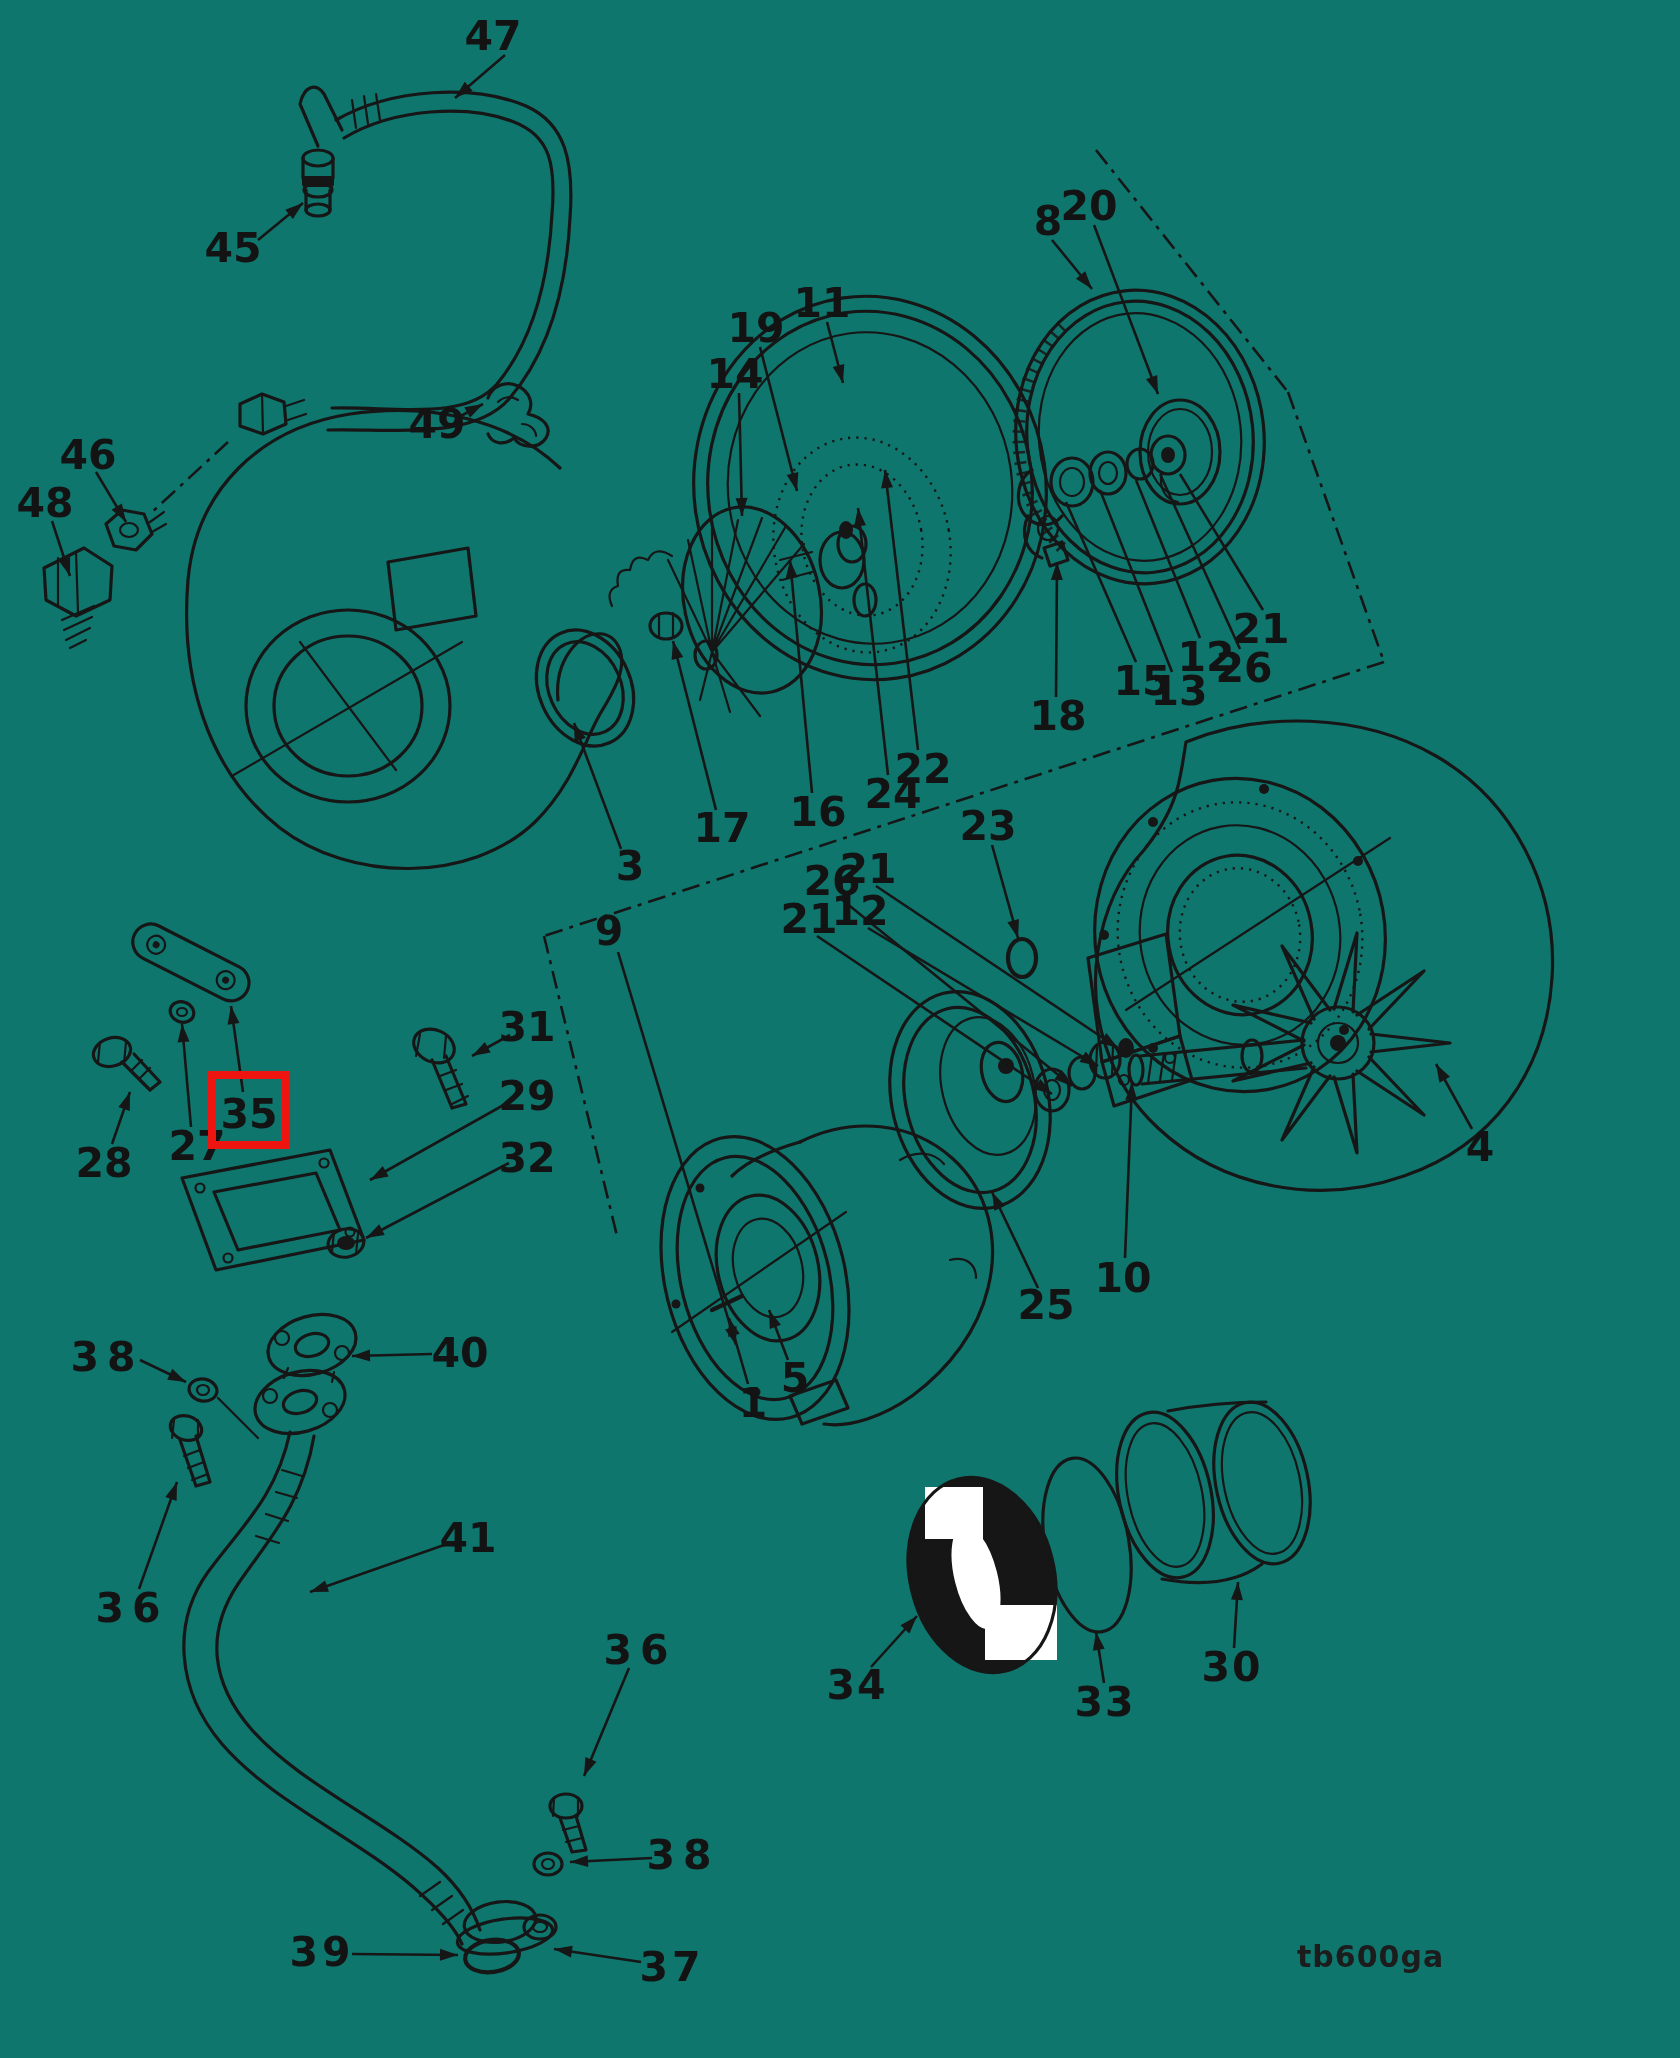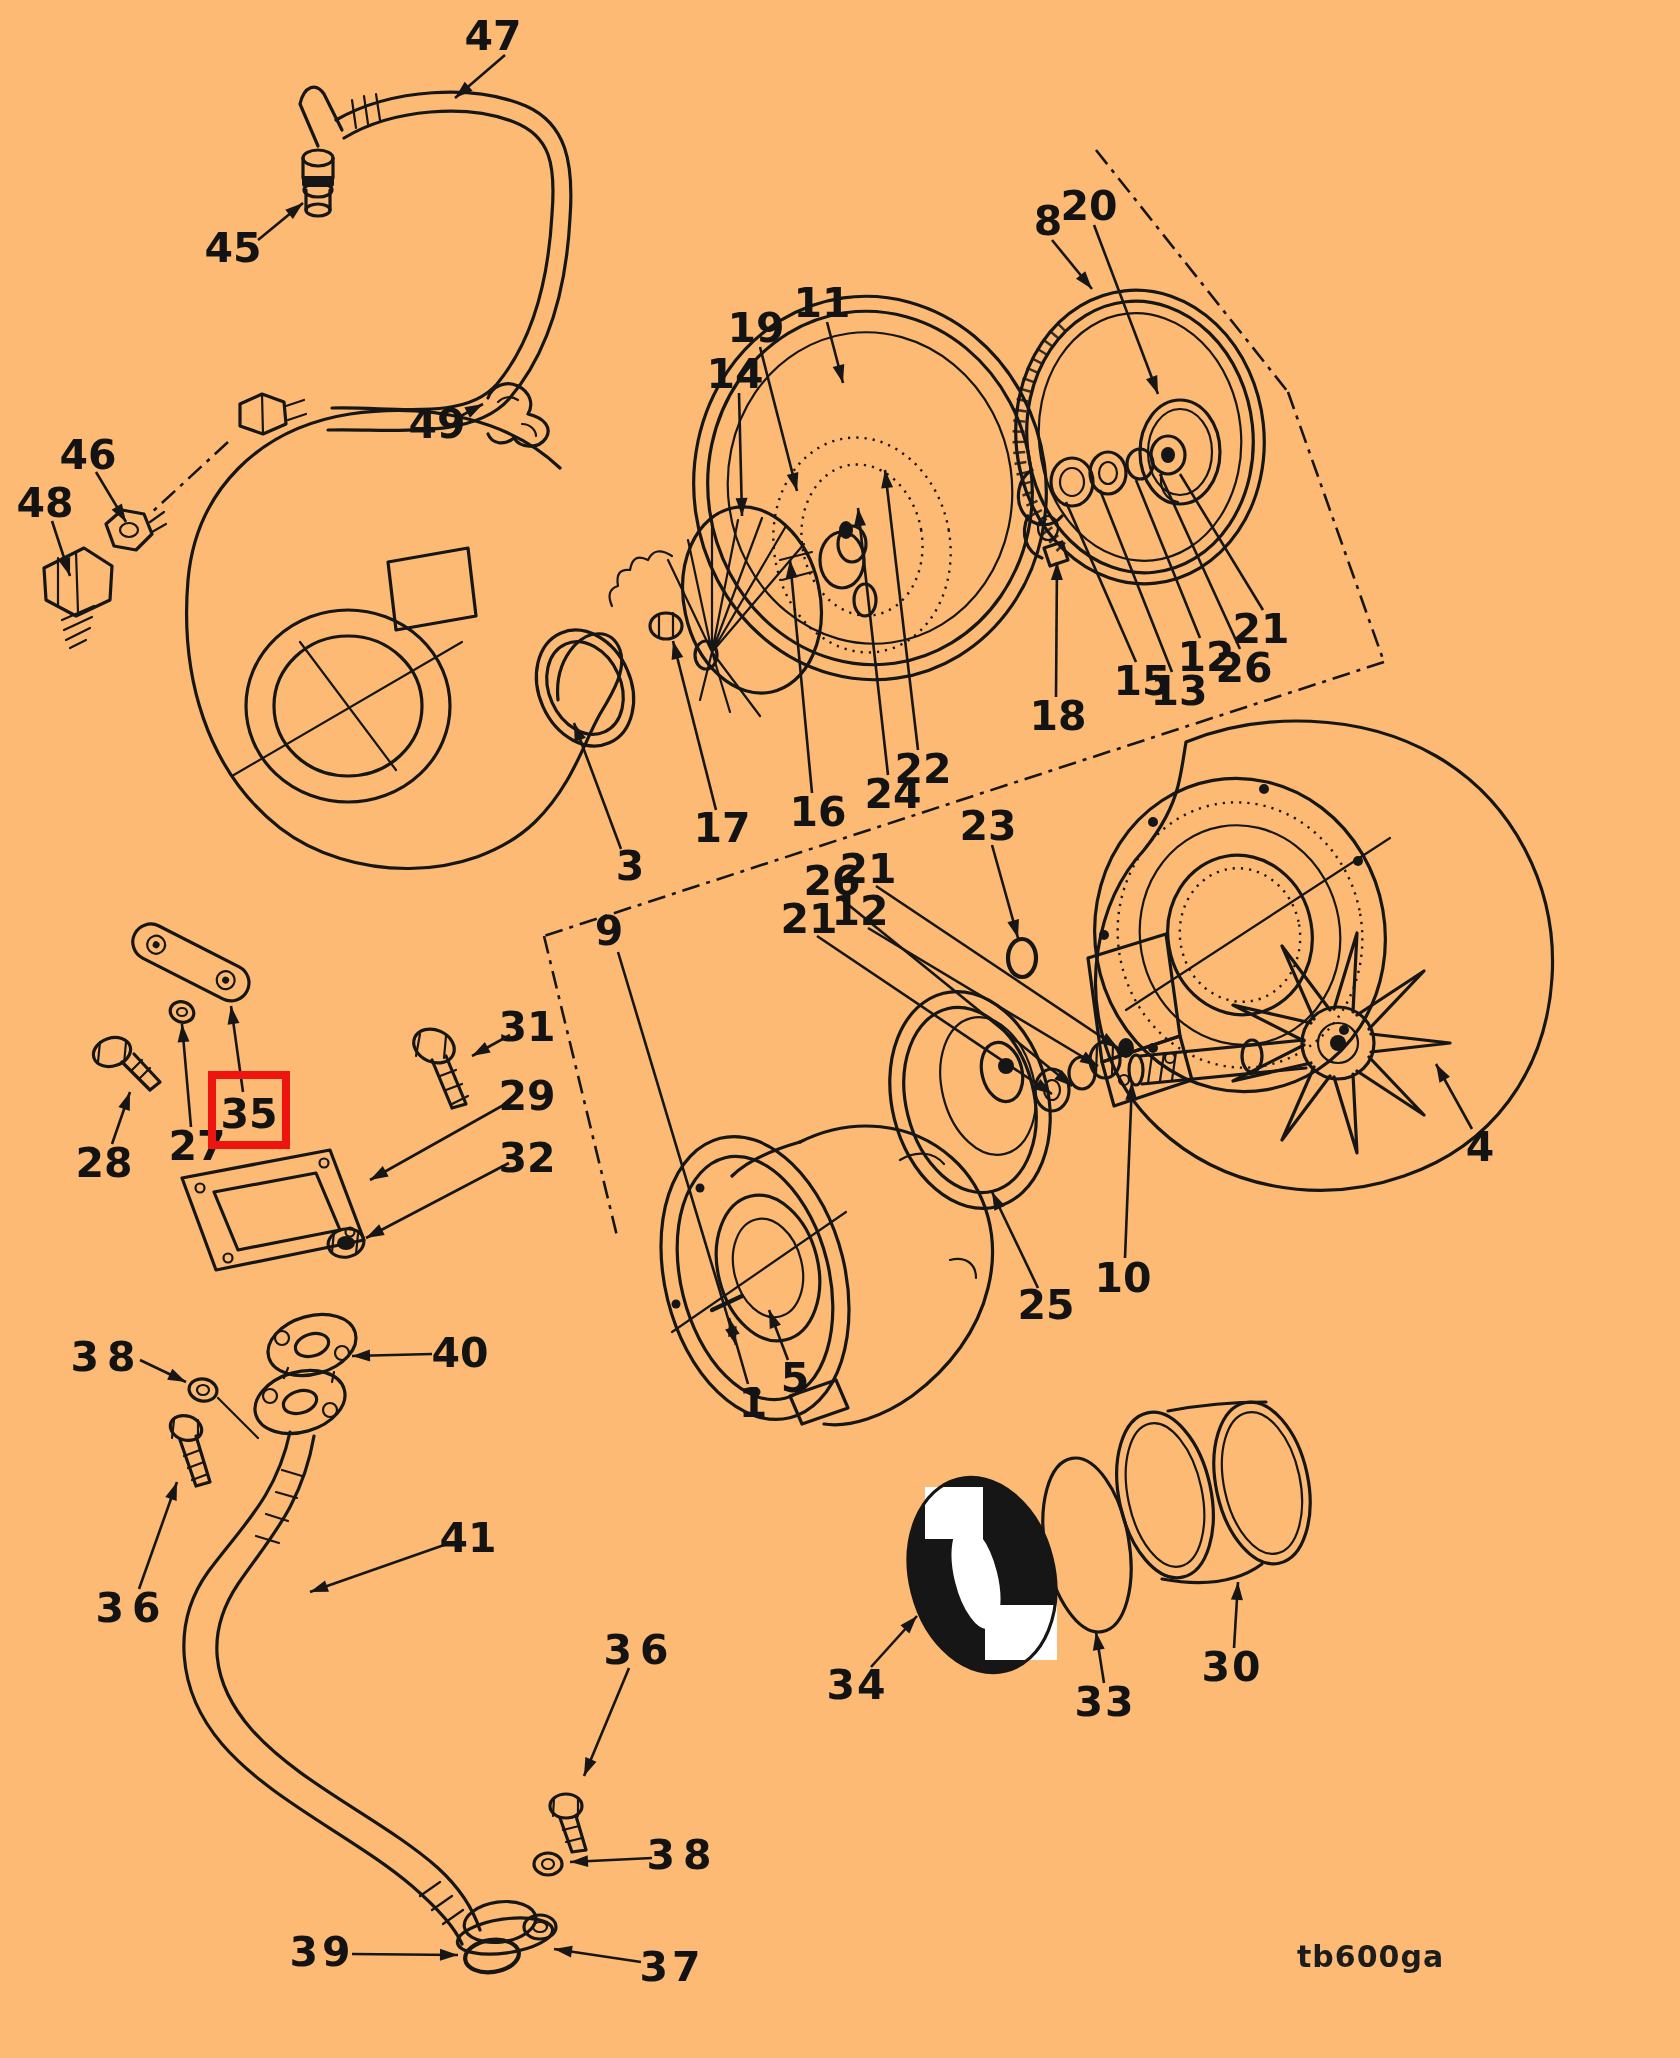--- a/index.html
+++ b/index.html
@@ -1,16 +1,16 @@
 <!DOCTYPE html>
 <html><head>
 <meta charset="utf-8">
 <style>
   html,body{margin:0;padding:0;background:#ffffff;}
-  .page{width:1680px;height:2058px;position:relative;background:#fdba74;overflow:hidden;}
+  .page{width:1680px;height:2058px;position:relative;background:#0f766e;overflow:hidden;}
   svg{display:block;}
   .ink{stroke:#161616;fill:none;stroke-width:3.2;stroke-linecap:round;stroke-linejoin:round;}
   .thin{stroke-width:2.2;}
   .fat{stroke-width:4.2;}
   .fillink{fill:#161616;stroke:none;}
   .callout-num{font-family:"DejaVu Sans","Liberation Sans",sans-serif;font-weight:700;fill:#131313;}
   .figcode{font-family:"DejaVu Sans","Liberation Sans",sans-serif;font-weight:700;fill:#1c1c1c;font-size:30px;letter-spacing:1px;}
   .leader{stroke:#161616;stroke-width:2.6;fill:none;}
   .dashdot{stroke:#161616;stroke-width:2.6;fill:none;stroke-dasharray:18 7 4 7;}
   .stipple{stroke:#161616;fill:none;stroke-width:2.4;stroke-dasharray:2.2 6;}

